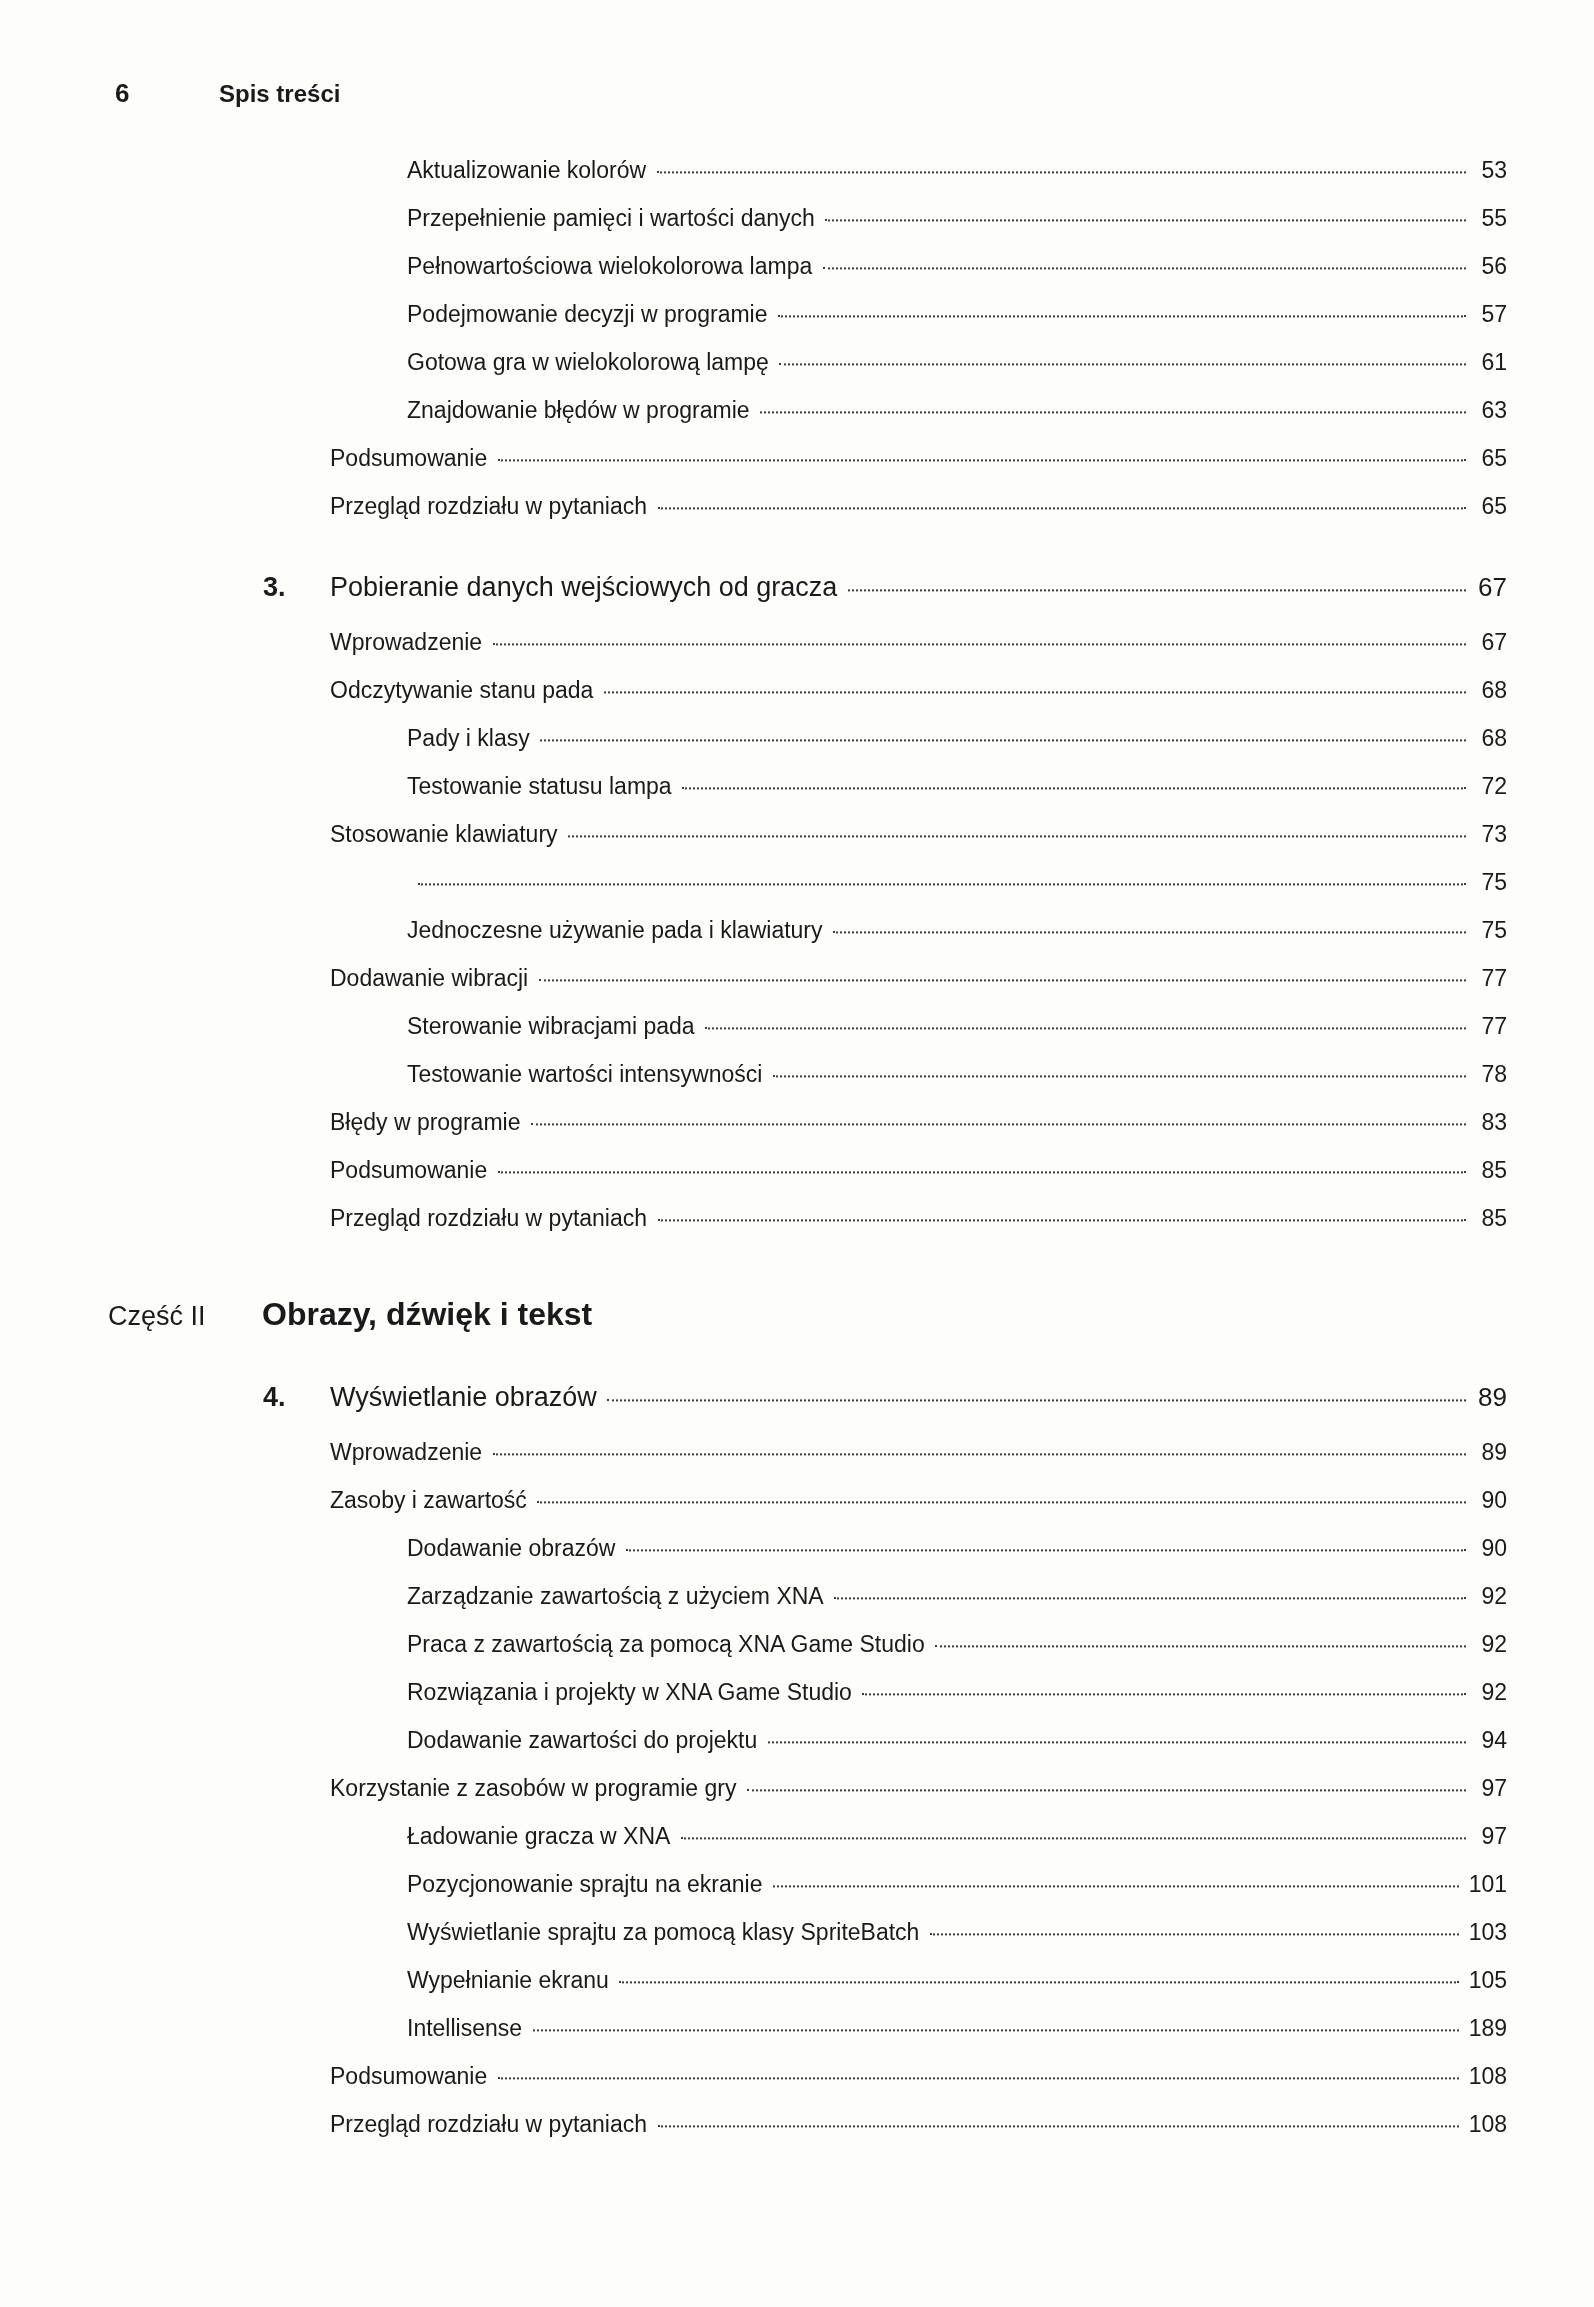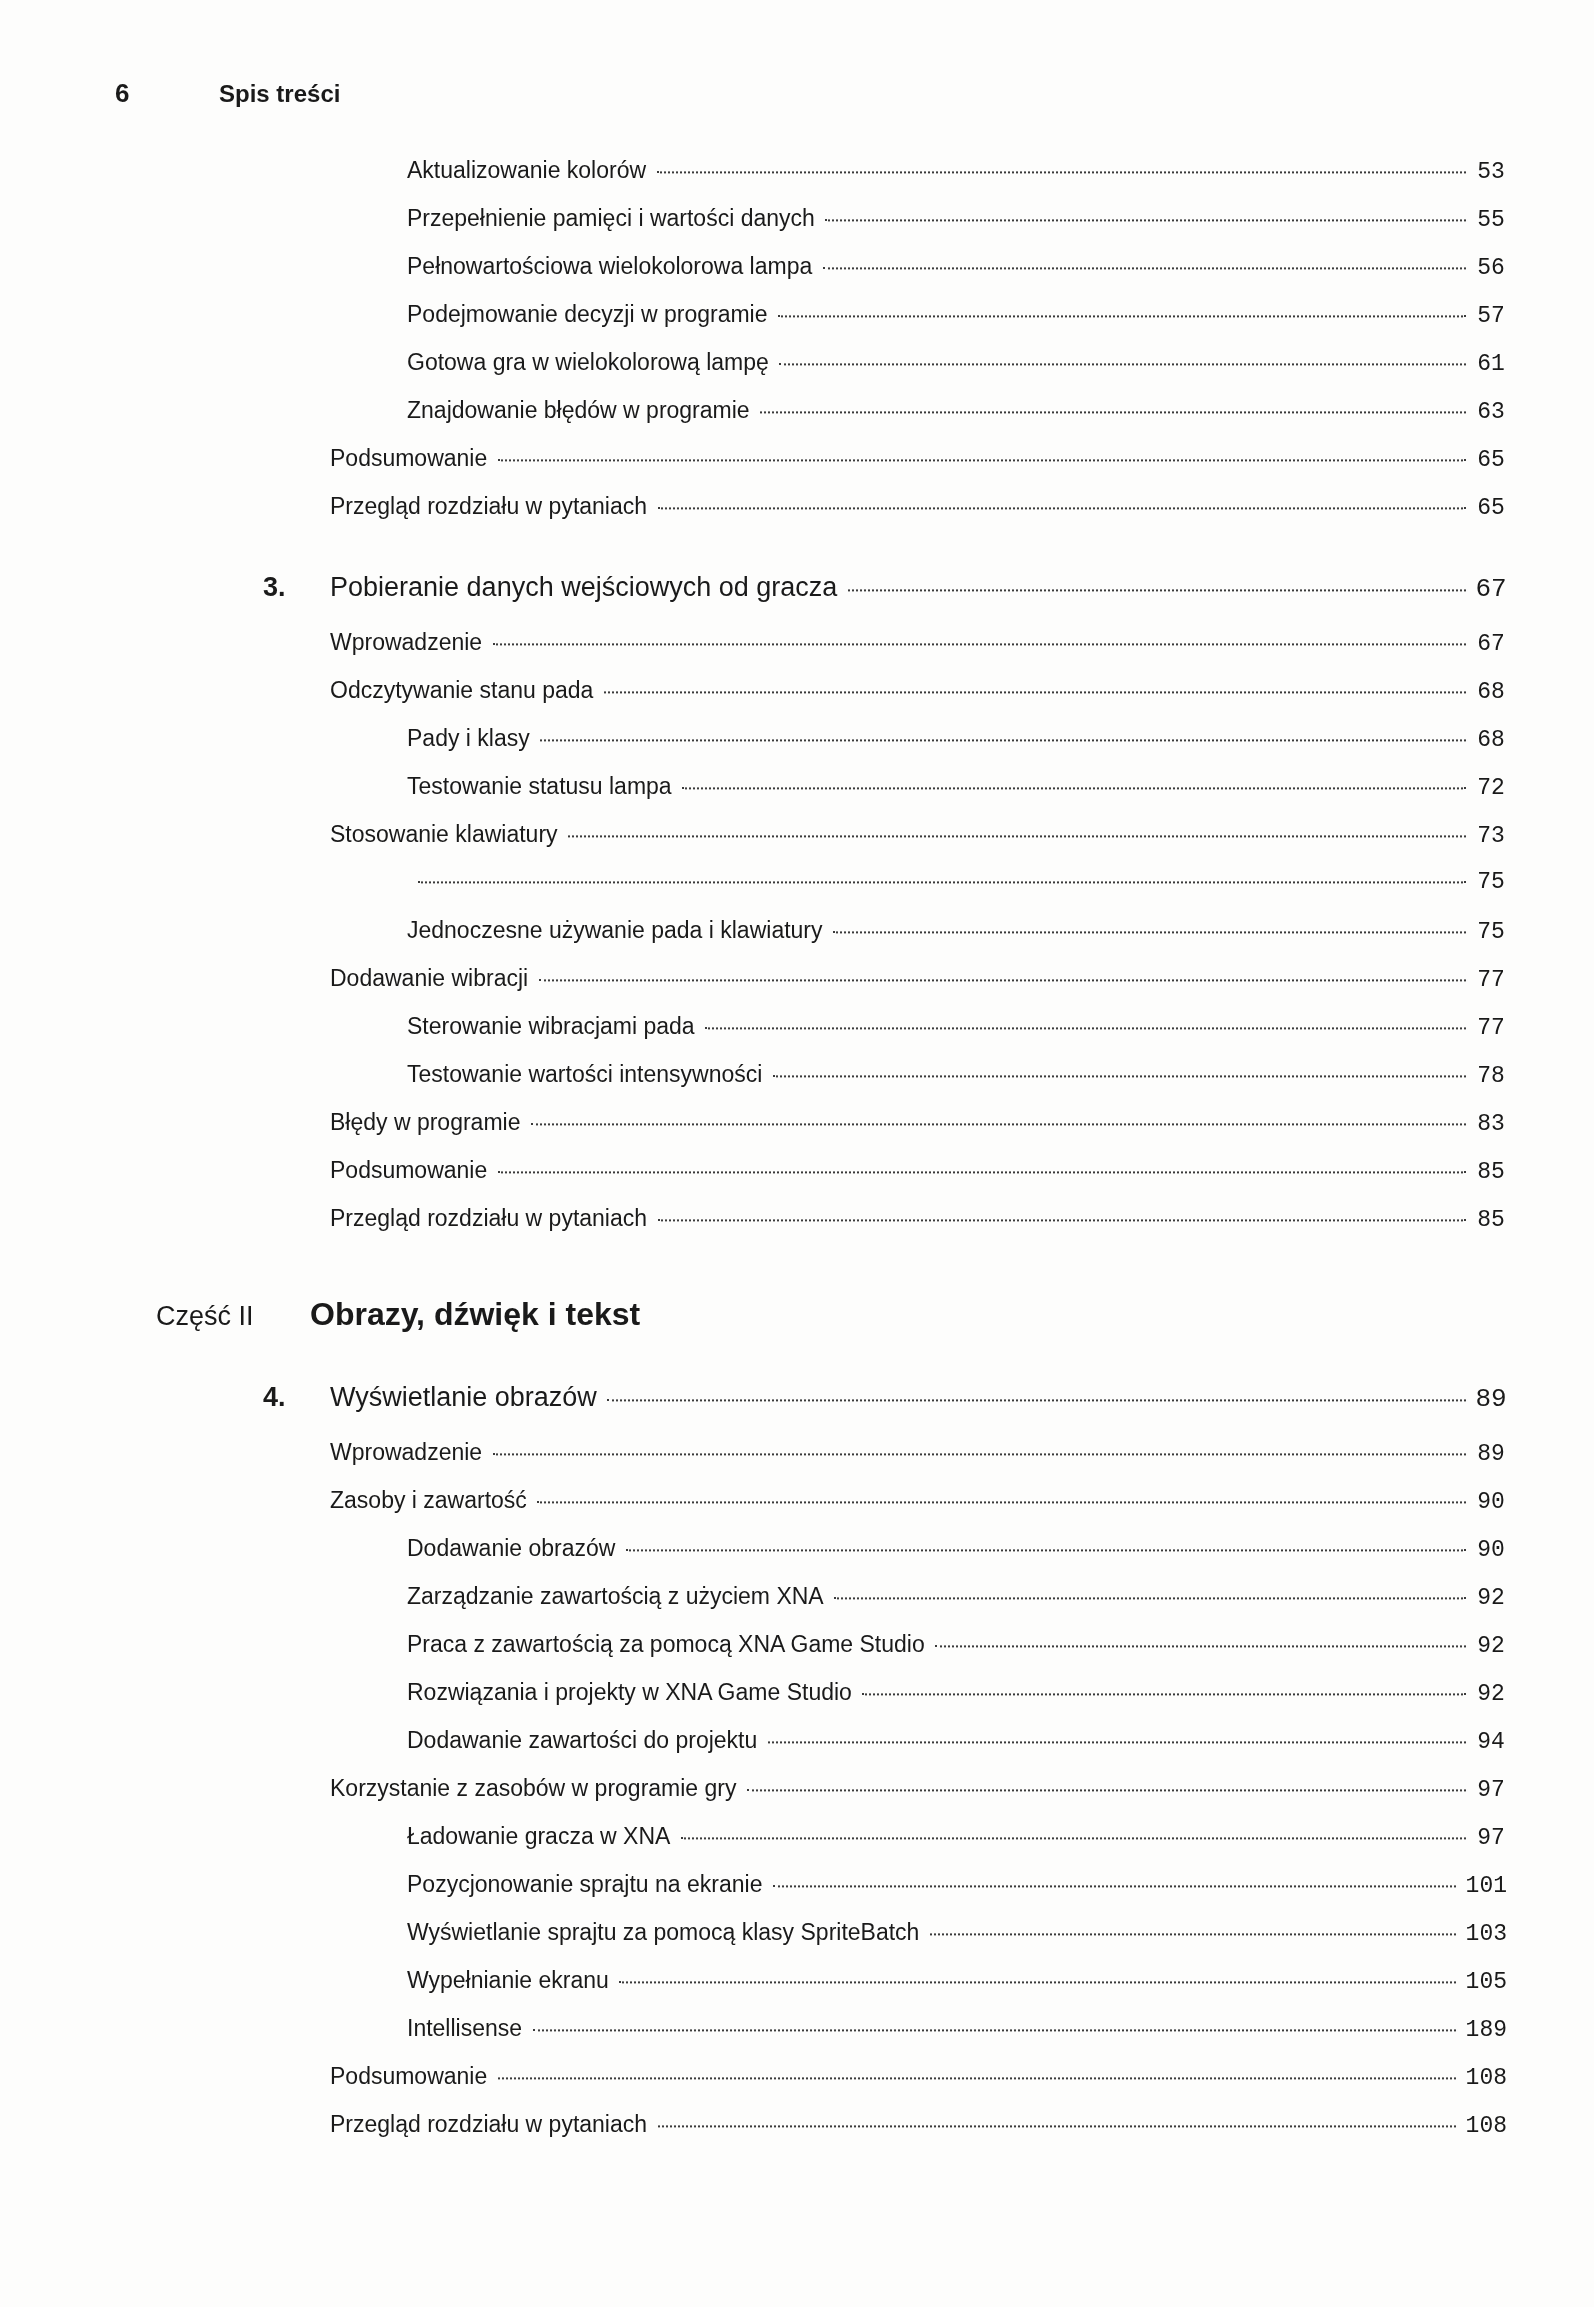--- a/index.html
+++ b/index.html
@@ -55,23 +55,22 @@
   }
   .leader {
     flex: 1 1 auto;
     min-width: 20px;
     border-bottom: 2.6px dotted #3a3a3a;
     margin: 0 9.2px 0 10.5px;
     transform: translateY(-4.6px);
   }
   .pageref {
     flex: 0 0 auto;
-    text-align: center;
+    text-align: right;
     min-width: 32px;
-    font-family: Liberation Mono, monospace;
   }
 
   
   .sub1 { padding-left: 322px; }
   .sub2 { padding-left: 399px; }
 
   
   .chapter {
     padding-left: 255px;
     height: 62px;
@@ -87,21 +86,20 @@
   .chapter .pageref {
     font-size: 26px;
   }
 
   
   .part {
     padding-left: 100px;
     height: 72px;
     line-height: 72px;
     margin-top: 36px;
-    margin-left: 48px;
   }
   .part .part-prefix {
     width: 154px;
     flex: 0 0 auto;
     font-size: 27px;
   }
   .part .part-title {
     font-size: 32px;
     font-weight: bold;
   }

